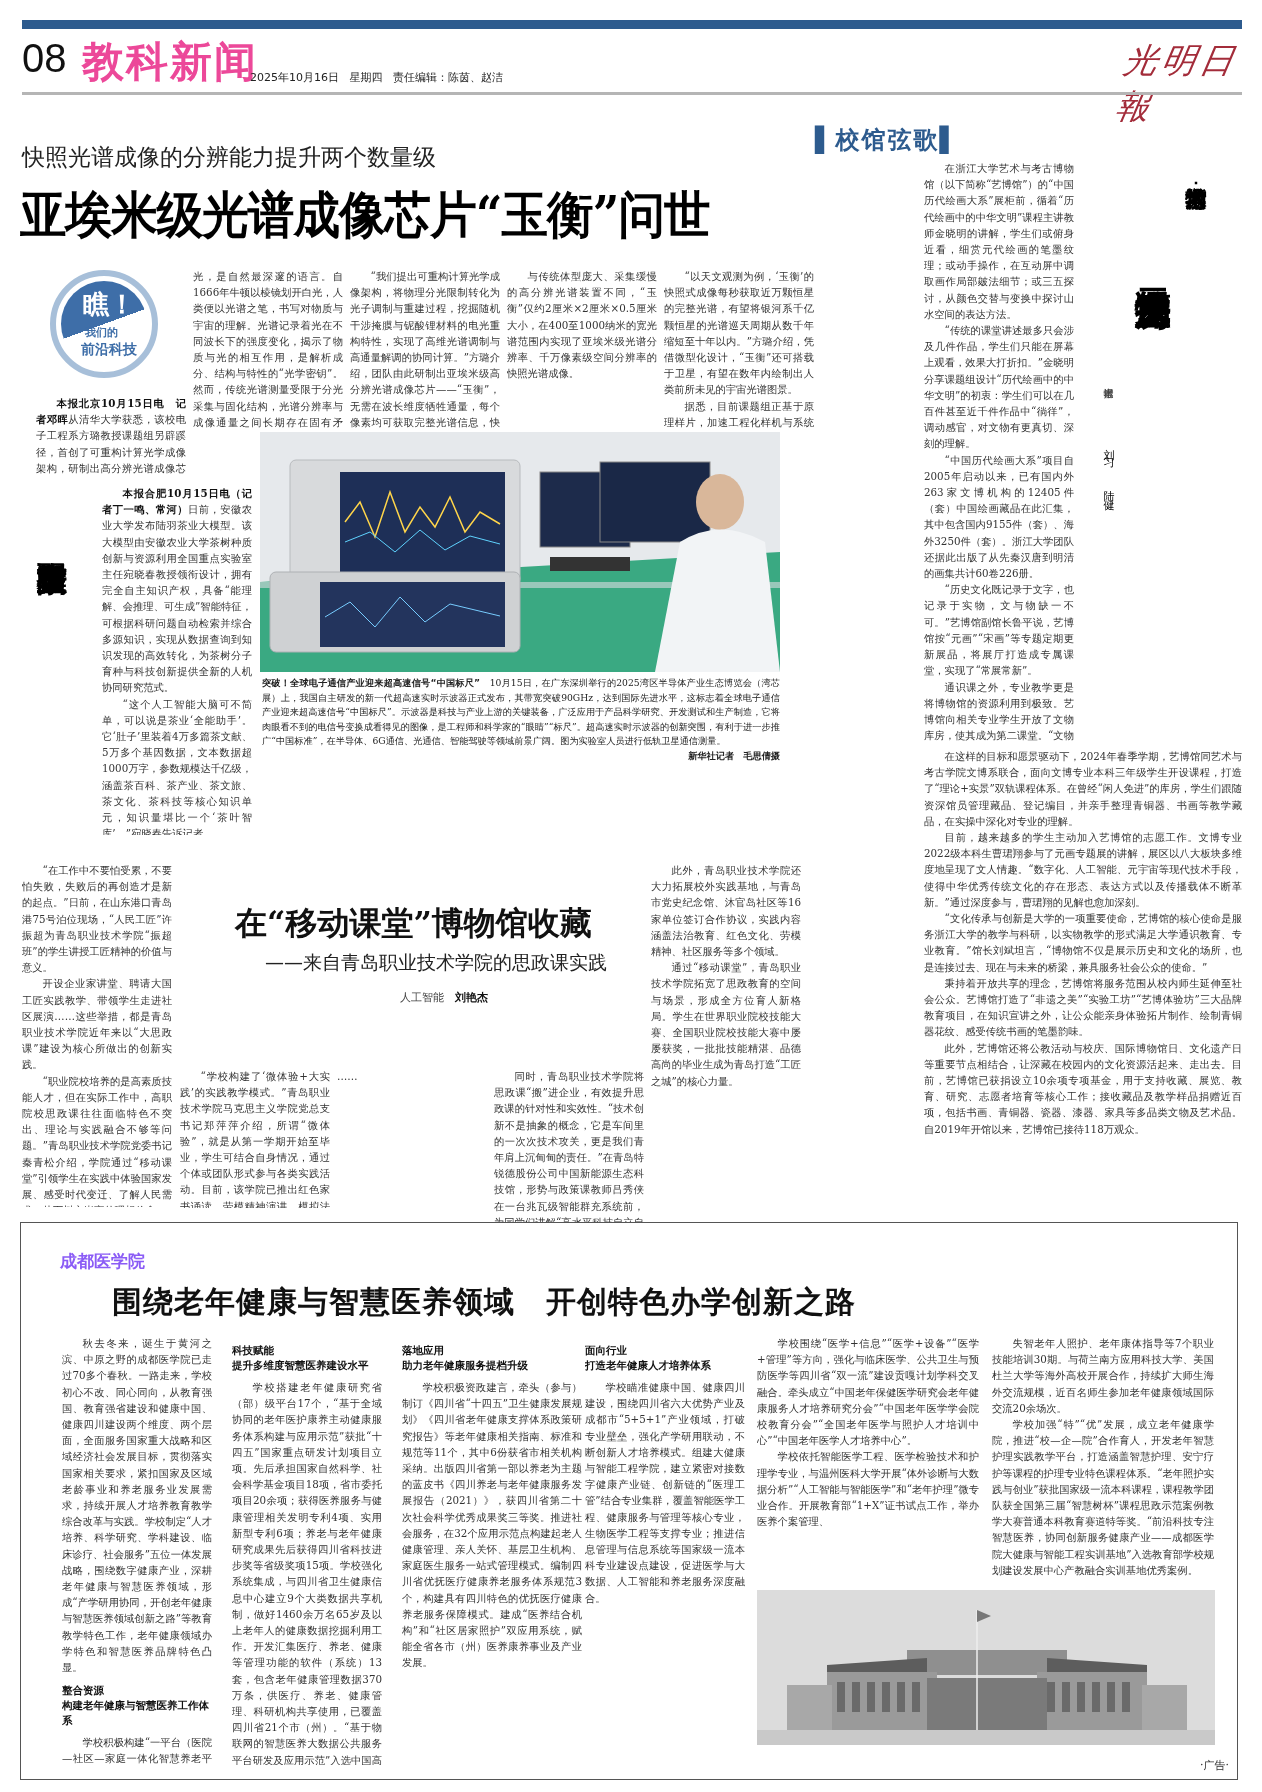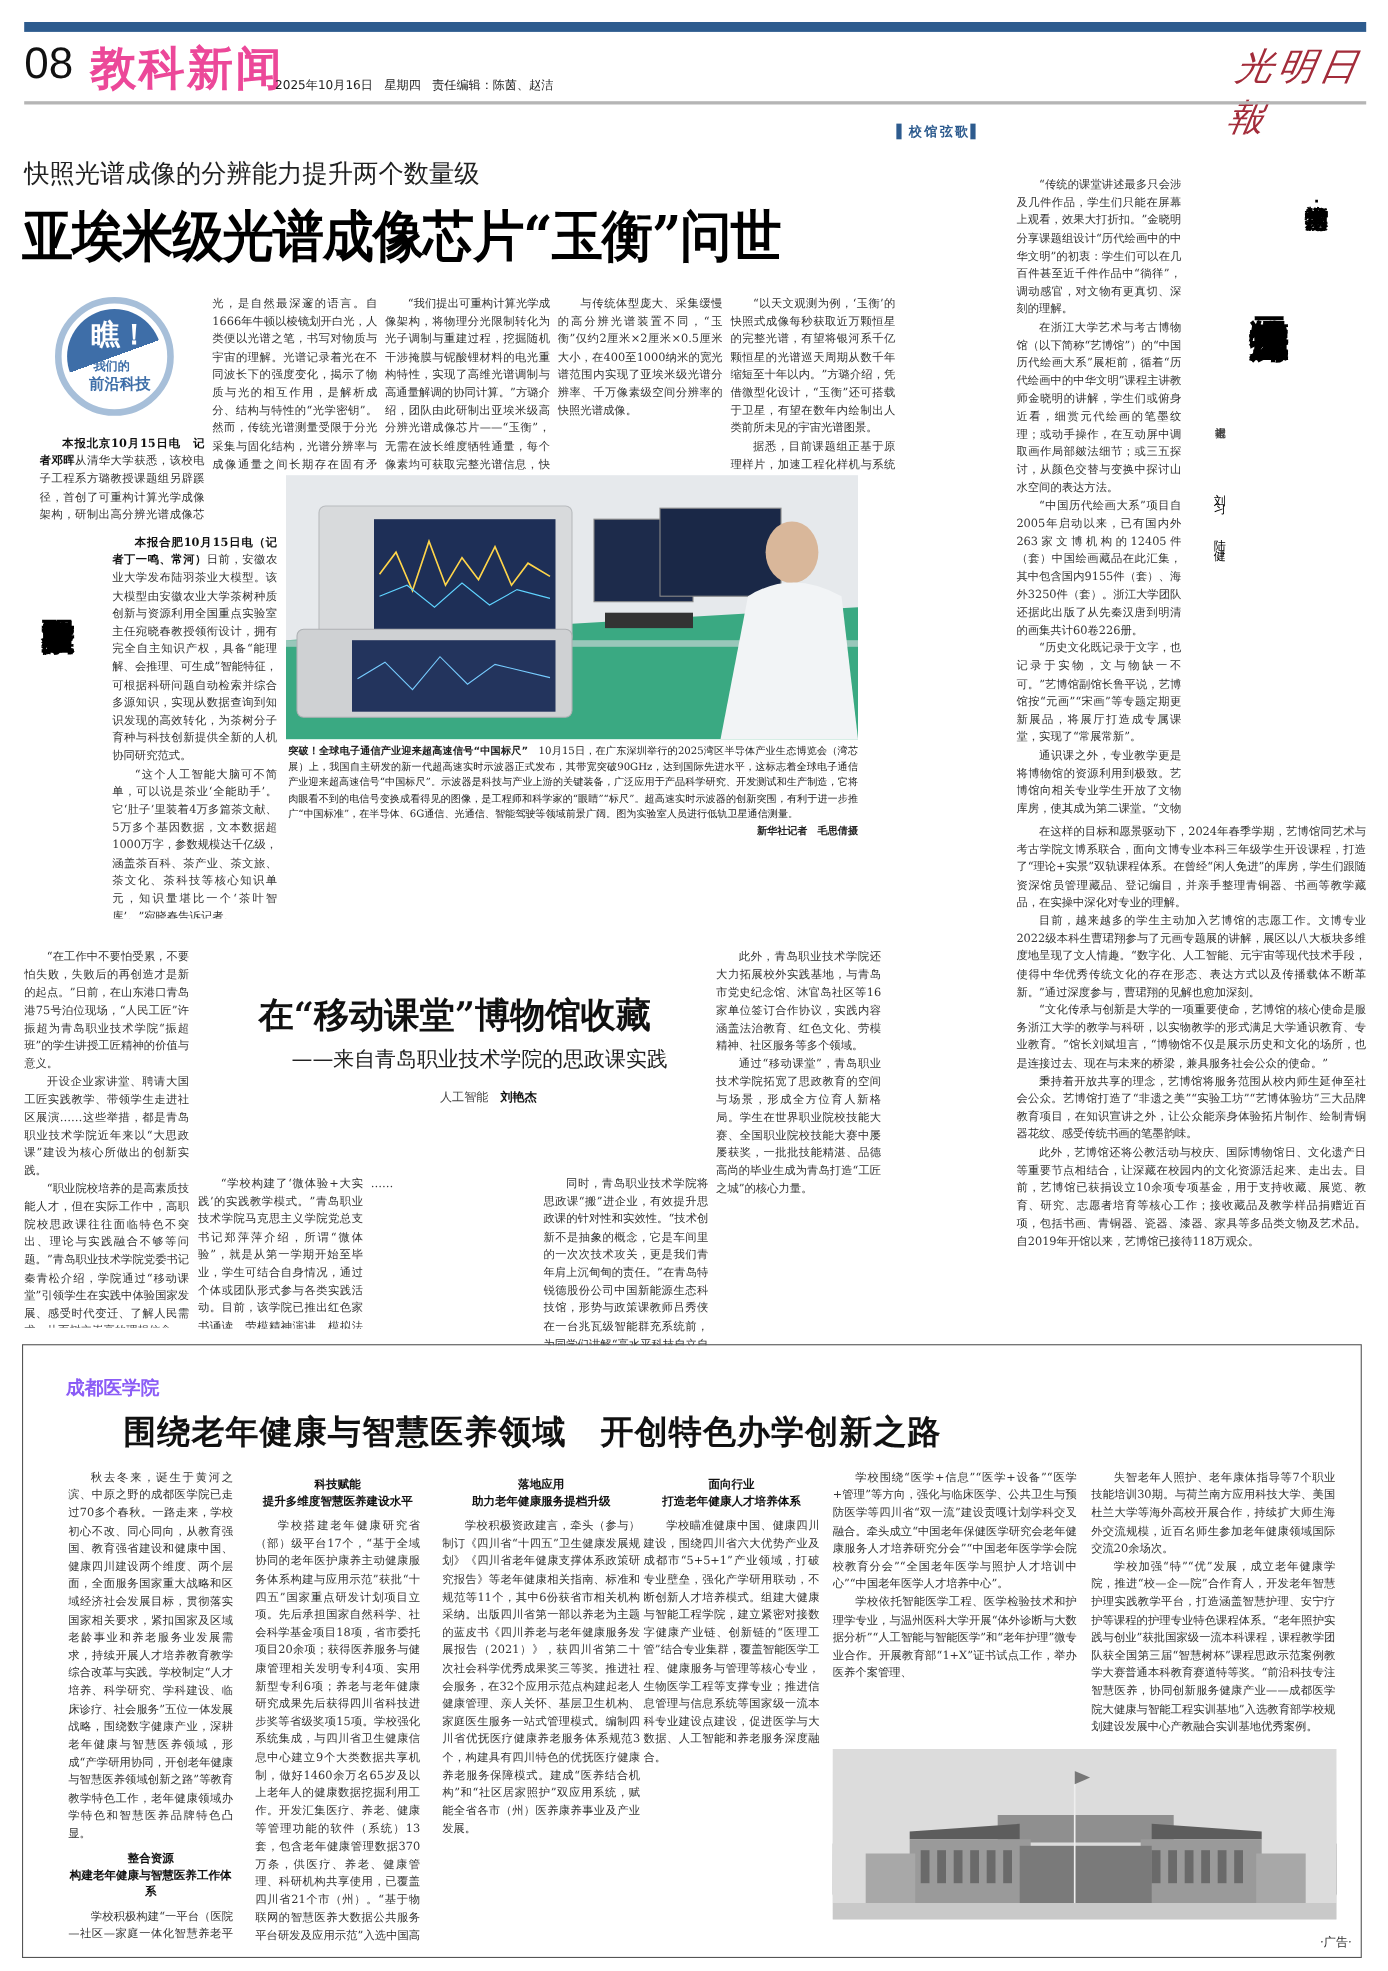--- a/index.html
+++ b/index.html
@@ -22,25 +22,25 @@
 .badge .ring{position:absolute;left:5px;top:5px;width:108px;height:108px;border-radius:50%;border:6px solid #a7bfd9;background:#fff}
 .badge .half{position:absolute;left:16px;top:16px;width:86px;height:86px;border-radius:50%;background:linear-gradient(160deg,#3e6ea8 50%,#fff 50%)}
 .badge .t1{position:absolute;left:38px;top:22px;font-size:26px;font-weight:bold;color:#fff}
 .badge .t2{position:absolute;left:40px;top:60px;font-size:11px;font-weight:bold;color:#3e6ea8}
 .badge .t3{position:absolute;left:36px;top:76px;font-size:14px;font-weight:bold;color:#3e6ea8}
 .vhead{writing-mode:vertical-rl;font-family:"DejaVu Serif",serif;font-weight:bold;color:#000}
 .photo{left:260px;top:432px;width:520px;height:240px;overflow:hidden;background:linear-gradient(180deg,#e9edf1 0%,#dfe3e6 35%,#9ec9b8 62%,#3fae85 100%)}
 .caption{left:262px;top:676px;width:518px;font-size:9.2px;line-height:14.5px;color:#222;text-align:justify}
 .caption b{font-family:"DejaVu Sans",sans-serif}
 .credit{font-family:"DejaVu Sans",sans-serif;font-weight:bold;float:right}
-.rubric{left:815px;top:112px;font-family:"DejaVu Sans",sans-serif;font-weight:bold;font-size:12px;color:#2d5b8e;letter-spacing:2px}
+.rubric{left:815px;top:124px;font-family:"DejaVu Sans",sans-serif;font-weight:bold;font-size:24px;color:#2d5b8e;letter-spacing:2px}
 .ad{left:20px;top:1222px;width:1218px;height:558px;border:1px solid #555}
 .ad-inst{left:60px;top:1250px;font-family:"DejaVu Sans",sans-serif;font-weight:bold;font-size:17px;color:#8b5cf6}
 .ad-title{left:112px;top:1282px;font-family:"DejaVu Serif",serif;font-weight:bold;font-size:30px;color:#111;letter-spacing:1px;white-space:pre}
-.sub{text-align:center;font-family:"DejaVu Sans",sans-serif;font-weight:bold;font-size:10.5px;line-height:15px;color:#111;margin:8px 0 6px;text-indent:0}
+.sub{text-align:left;font-family:"DejaVu Sans",sans-serif;font-weight:bold;font-size:10.5px;line-height:15px;color:#111;margin:8px 0 6px;text-indent:0}
 .bldg{left:757px;top:1590px;width:458px;height:155px;overflow:hidden;background:linear-gradient(180deg,#e4e4e4 0%,#d3d3d3 55%,#9a9a9a 56%,#8a8a8a 85%,#cfcfcf 86%)}
 .adlabel{left:1200px;top:1758px;font-size:11px;color:#333}
 </style>
 </head>
 <body>
 
 <div class="abs topbar"></div>
 <div class="abs pagenum">08</div>
 <div class="abs section">教科新闻</div>
 <div class="abs dateline">2025年10月16日   星期四   责任编辑：陈茵、赵洁</div>
@@ -106,22 +106,22 @@
   <span class="credit">新华社记者　毛思倩摄</span>
 </div>
 
 <div class="abs rubric">▌<span>校馆弦歌</span>▌</div>
 <div class="abs vhead" style="left:1183px;top:170px;font-size:22px;line-height:26px;font-weight:normal;font-family:'DejaVu Sans',sans-serif">浙江大学艺术与考古博物馆：</div>
 <div class="abs vhead" style="left:1133px;top:262px;font-size:36px;line-height:42px;height:370px">文物库房成为第二课堂</div>
 <div class="abs vhead" style="left:1102px;top:380px;font-size:10px;line-height:12px;font-weight:normal;color:#444">本报记者</div>
 <div class="abs vhead" style="left:1102px;top:440px;font-size:11px;line-height:12px;letter-spacing:10px;font-weight:normal">刘习　陆健</div>
 
 <div class="abs col" style="left:924px;top:160px;width:150px;height:585px">
+  <p>在浙江大学艺术与考古博物馆（以下简称“艺博馆”）的“中国历代绘画大系”展柜前，循着“历代绘画中的中华文明”课程主讲教师金晓明的讲解，学生们或俯身近看，细赏元代绘画的笔墨纹理；或动手操作，在互动屏中调取画作局部皴法细节；或三五探讨，从颜色交替与变换中探讨山水空间的表达方法。</p>
   <p>“传统的课堂讲述最多只会涉及几件作品，学生们只能在屏幕上观看，效果大打折扣。”金晓明分享课题组设计“历代绘画中的中华文明”的初衷：学生们可以在几百件甚至近千件作品中“徜徉”，调动感官，对文物有更真切、深刻的理解。</p>
-  <p>在浙江大学艺术与考古博物馆（以下简称“艺博馆”）的“中国历代绘画大系”展柜前，循着“历代绘画中的中华文明”课程主讲教师金晓明的讲解，学生们或俯身近看，细赏元代绘画的笔墨纹理；或动手操作，在互动屏中调取画作局部皴法细节；或三五探讨，从颜色交替与变换中探讨山水空间的表达方法。</p>
   <p>“中国历代绘画大系”项目自2005年启动以来，已有国内外263家文博机构的12405件（套）中国绘画藏品在此汇集，其中包含国内9155件（套）、海外3250件（套）。浙江大学团队还据此出版了从先秦汉唐到明清的画集共计60卷226册。</p>
   <p>“历史文化既记录于文字，也记录于实物，文与物缺一不可。”艺博馆副馆长鲁平说，艺博馆按“元画”“宋画”等专题定期更新展品，将展厅打造成专属课堂，实现了“常展常新”。</p>
   <p>通识课之外，专业教学更是将博物馆的资源利用到极致。艺博馆向相关专业学生开放了文物库房，使其成为第二课堂。“文物与博物馆专业是一门应用性极强的学科。课堂上以图文视觉形式介绍博物馆收藏知识固然重要，在艺博馆库房实景教学，带领学生亲手整理教学藏品、参与藏品管理工作更不可或缺。”“博物馆收藏”课程任课教师毛若寒道出课程的核心价值：课程以真实工作场景为依托，从而让专业教学不再纸上谈兵，为文博领域培育兼具理论素养与实操能力的人才。</p>
 </div>
 <div class="abs col" style="left:924px;top:748px;width:318px;height:470px">
   <p>在这样的目标和愿景驱动下，2024年春季学期，艺博馆同艺术与考古学院文博系联合，面向文博专业本科三年级学生开设课程，打造了“理论+实景”双轨课程体系。在曾经“闲人免进”的库房，学生们跟随资深馆员管理藏品、登记编目，并亲手整理青铜器、书画等教学藏品，在实操中深化对专业的理解。</p>
   <p>目前，越来越多的学生主动加入艺博馆的志愿工作。文博专业2022级本科生曹珺翔参与了元画专题展的讲解，展区以八大板块多维度地呈现了文人情趣。“数字化、人工智能、元宇宙等现代技术手段，使得中华优秀传统文化的存在形态、表达方式以及传播载体不断革新。”通过深度参与，曹珺翔的见解也愈加深刻。</p>
   <p>“文化传承与创新是大学的一项重要使命，艺博馆的核心使命是服务浙江大学的教学与科研，以实物教学的形式满足大学通识教育、专业教育。”馆长刘斌坦言，“博物馆不仅是展示历史和文化的场所，也是连接过去、现在与未来的桥梁，兼具服务社会公众的使命。”</p>
   <p>秉持着开放共享的理念，艺博馆将服务范围从校内师生延伸至社会公众。艺博馆打造了“非遗之美”“实验工坊”“艺博体验坊”三大品牌教育项目，在知识宣讲之外，让公众能亲身体验拓片制作、绘制青铜器花纹、感受传统书画的笔墨韵味。</p>
   <p>此外，艺博馆还将公教活动与校庆、国际博物馆日、文化遗产日等重要节点相结合，让深藏在校园内的文化资源活起来、走出去。目前，艺博馆已获捐设立10余项专项基金，用于支持收藏、展览、教育、研究、志愿者培育等核心工作；接收藏品及教学样品捐赠近百项，包括书画、青铜器、瓷器、漆器、家具等多品类文物及艺术品。自2019年开馆以来，艺博馆已接待118万观众。</p>

